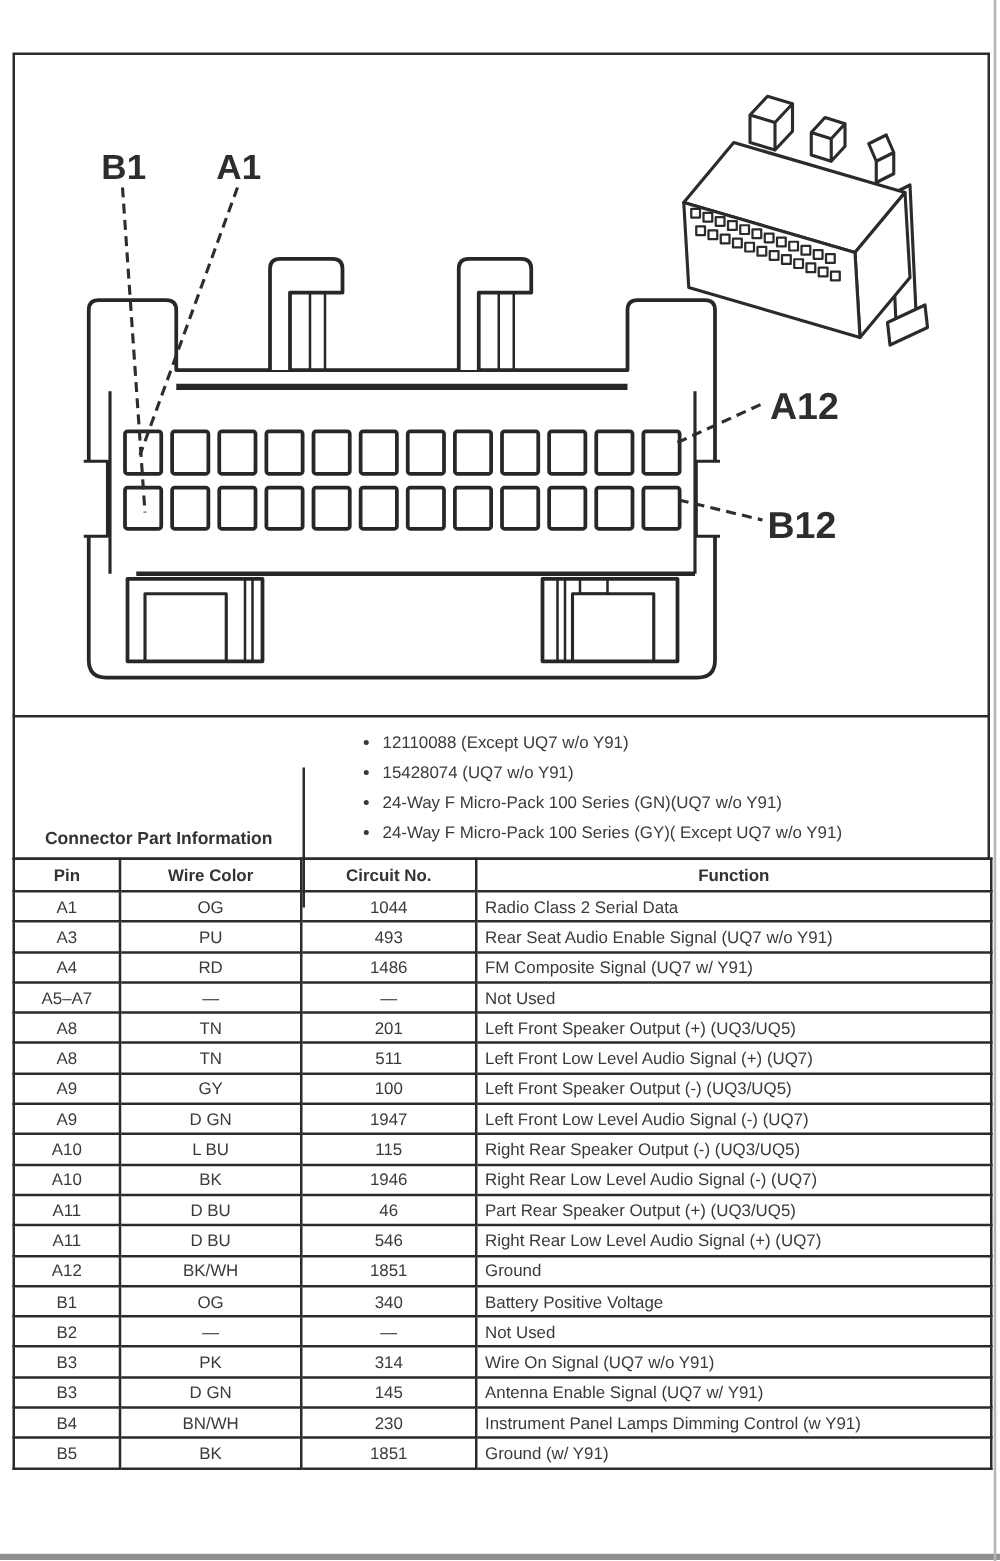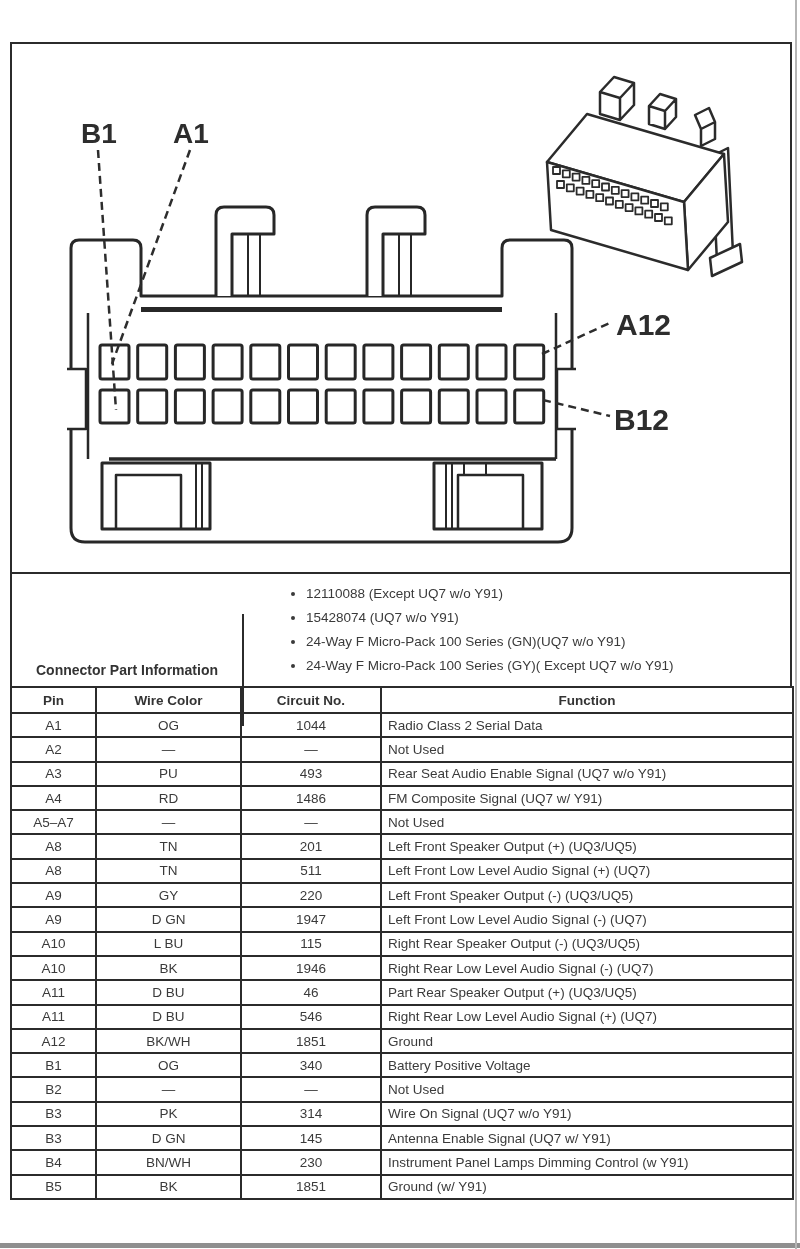--- a/index.html
+++ b/index.html
@@ -182,26 +182,20 @@
       </thead>
       <tbody>
 
           <tr>
             <td>A1</td>
             <td>OG</td>
             <td>1044</td>
             <td class="fn">Radio Class 2 Serial Data</td>
           </tr>
 
-          <tr>
-            <td>A2</td>
-            <td>—</td>
-            <td>—</td>
-            <td class="fn">Not Used</td>
-          </tr>
 
           <tr>
             <td>A3</td>
             <td>PU</td>
             <td>493</td>
             <td class="fn">Rear Seat Audio Enable Signal (UQ7 w/o Y91)</td>
           </tr>
 
           <tr>
             <td>A4</td>
@@ -227,21 +221,21 @@
           <tr>
             <td>A8</td>
             <td>TN</td>
             <td>511</td>
             <td class="fn">Left Front Low Level Audio Signal (+) (UQ7)</td>
           </tr>
 
           <tr>
             <td>A9</td>
             <td>GY</td>
-            <td>220</td>
+            <td>100</td>
             <td class="fn">Left Front Speaker Output (-) (UQ3/UQ5)</td>
           </tr>
 
           <tr>
             <td>A9</td>
             <td>D GN</td>
             <td>1947</td>
             <td class="fn">Left Front Low Level Audio Signal (-) (UQ7)</td>
           </tr>
 

